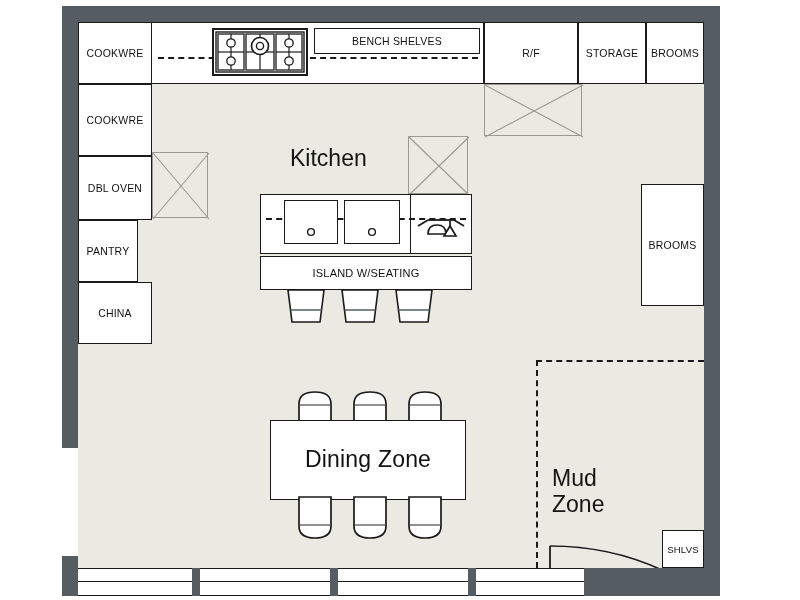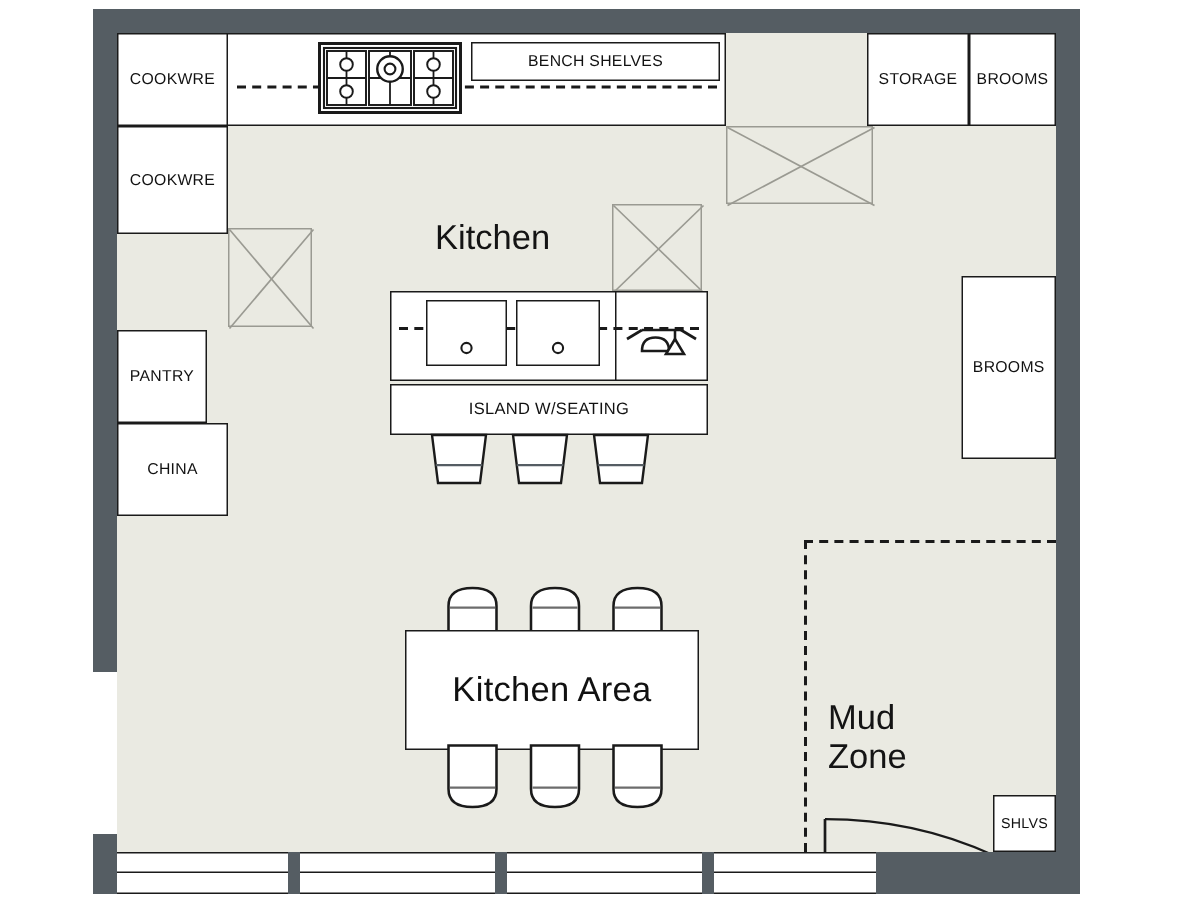--- a/index.html
+++ b/index.html
@@ -81,36 +81,42 @@
       <circle cx="48" cy="18" r="3.6" fill="#fff" stroke="#1a1a1a" stroke-width="1.4"></circle>
 
       <rect x="64" y="6" width="26" height="36" fill="#fff" stroke="#1a1a1a" stroke-width="1.3"></rect>
       <line x1="77" y1="6" x2="77" y2="42" stroke="#1a1a1a" stroke-width="1.2"></line>
       <line x1="64" y1="24" x2="90" y2="24" stroke="#1a1a1a" stroke-width="1.2"></line>
       <circle cx="77" cy="15" r="4.2" fill="#fff" stroke="#1a1a1a" stroke-width="1.3"></circle>
       <circle cx="77" cy="33" r="4.2" fill="#fff" stroke="#1a1a1a" stroke-width="1.3"></circle>
     </svg>
   </div>
 
+  <div class="abs box" style="left:484px;top:22px;width:94px;height:62px;">
+    <span>R/F</span>
+  </div>
   <div class="abs box" style="left:578px;top:22px;width:68px;height:62px;">
     <span>STORAGE</span>
   </div>
   <div class="abs box" style="left:646px;top:22px;width:58px;height:62px;">
     <span>BROOMS</span>
   </div>
 
   <div class="abs ghost" style="left:484px;top:84px;width:98px;height:52px;">
     <svg width="98" height="52" viewBox="0 0 98 52">
       <line x1="0" y1="0" x2="98" y2="52" stroke="#9a9a92" stroke-width="1.1"></line>
       <line x1="98" y1="0" x2="0" y2="52" stroke="#9a9a92" stroke-width="1.1"></line>
     </svg>
   </div>
 
   <div class="abs box" style="left:78px;top:84px;width:74px;height:72px;">
     <span>COOKWRE</span>
+  </div>
+  <div class="abs box" style="left:78px;top:156px;width:74px;height:64px;">
+    <span>DBL OVEN</span>
   </div>
   <div class="abs box" style="left:78px;top:220px;width:60px;height:62px;">
     <span>PANTRY</span>
   </div>
   <div class="abs box" style="left:78px;top:282px;width:74px;height:62px;">
     <span>CHINA</span>
   </div>
 
   <div class="abs ghost" style="left:152px;top:152px;width:56px;height:66px;">
     <svg width="56" height="66" viewBox="0 0 56 66">
@@ -197,21 +203,21 @@
     </svg>
   </div>
   <div class="abs" style="left:406px;top:390px;width:38px;height:44px;">
     <svg width="38" height="44" viewBox="0 0 38 44">
       <path d="M3 43 V14 q0 -12 16 -12 q16 0 16 12 V43 z" fill="#fff" stroke="#1a1a1a" stroke-width="1.7"></path>
       <line x1="4" y1="15" x2="34" y2="15" stroke="#6c6c6c" stroke-width="1.5"></line>
     </svg>
   </div>
 
   <div class="abs box" style="left:270px;top:420px;width:196px;height:80px;">
-    <span class="roomlabel" style="font-size:23px;">Kitchen Area</span>
+    <span class="roomlabel" style="font-size:23px;">Dining Zone</span>
   </div>
 
   <div class="abs" style="left:296px;top:496px;width:38px;height:44px;">
     <svg width="38" height="44" viewBox="0 0 38 44">
       <path d="M3 1 V30 q0 12 16 12 q16 0 16 -12 V1 z" fill="#fff" stroke="#1a1a1a" stroke-width="1.7"></path>
       <line x1="4" y1="29" x2="34" y2="29" stroke="#6c6c6c" stroke-width="1.5"></line>
     </svg>
   </div>
   <div class="abs" style="left:351px;top:496px;width:38px;height:44px;">
     <svg width="38" height="44" viewBox="0 0 38 44">

